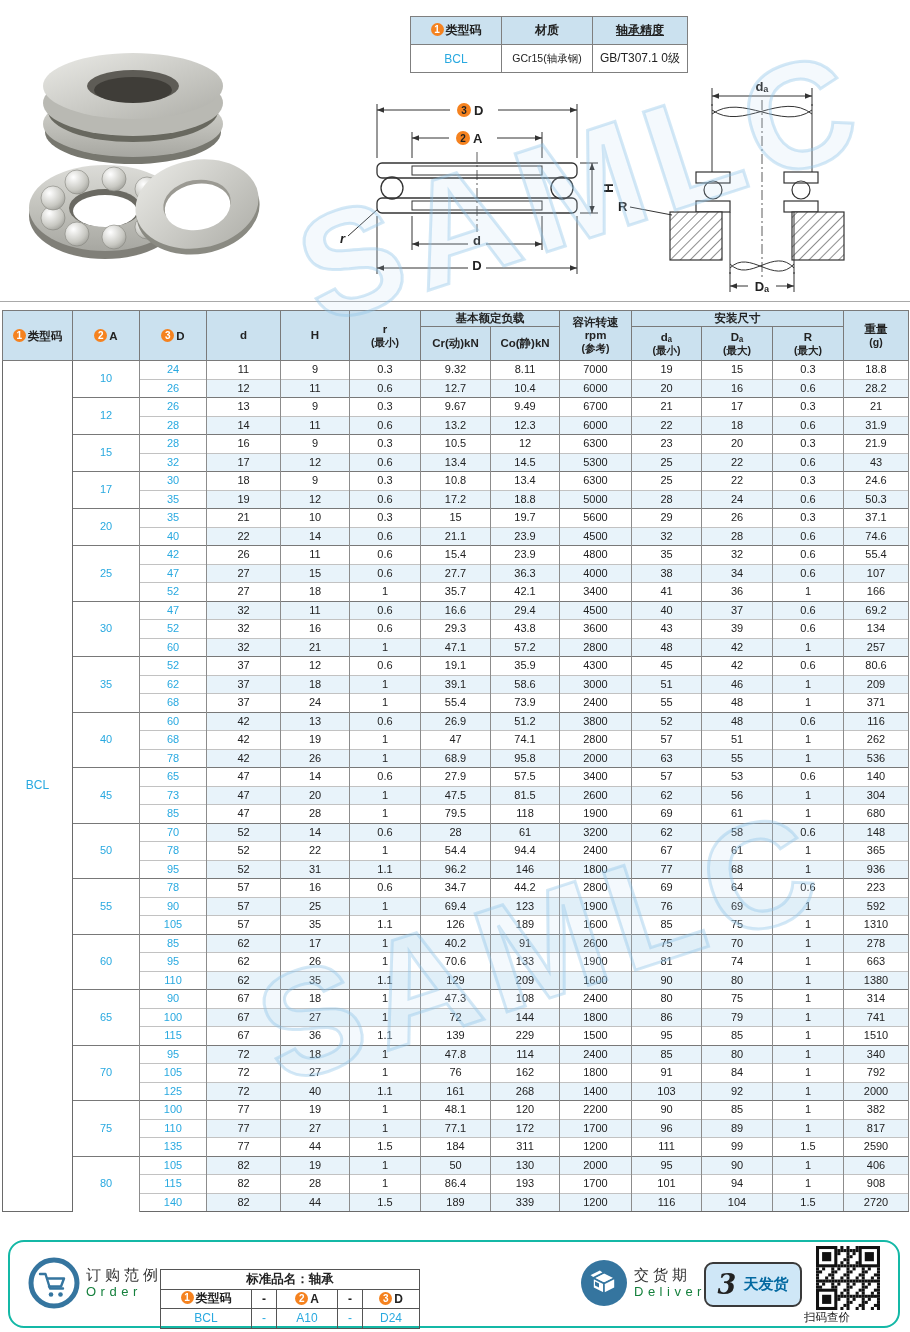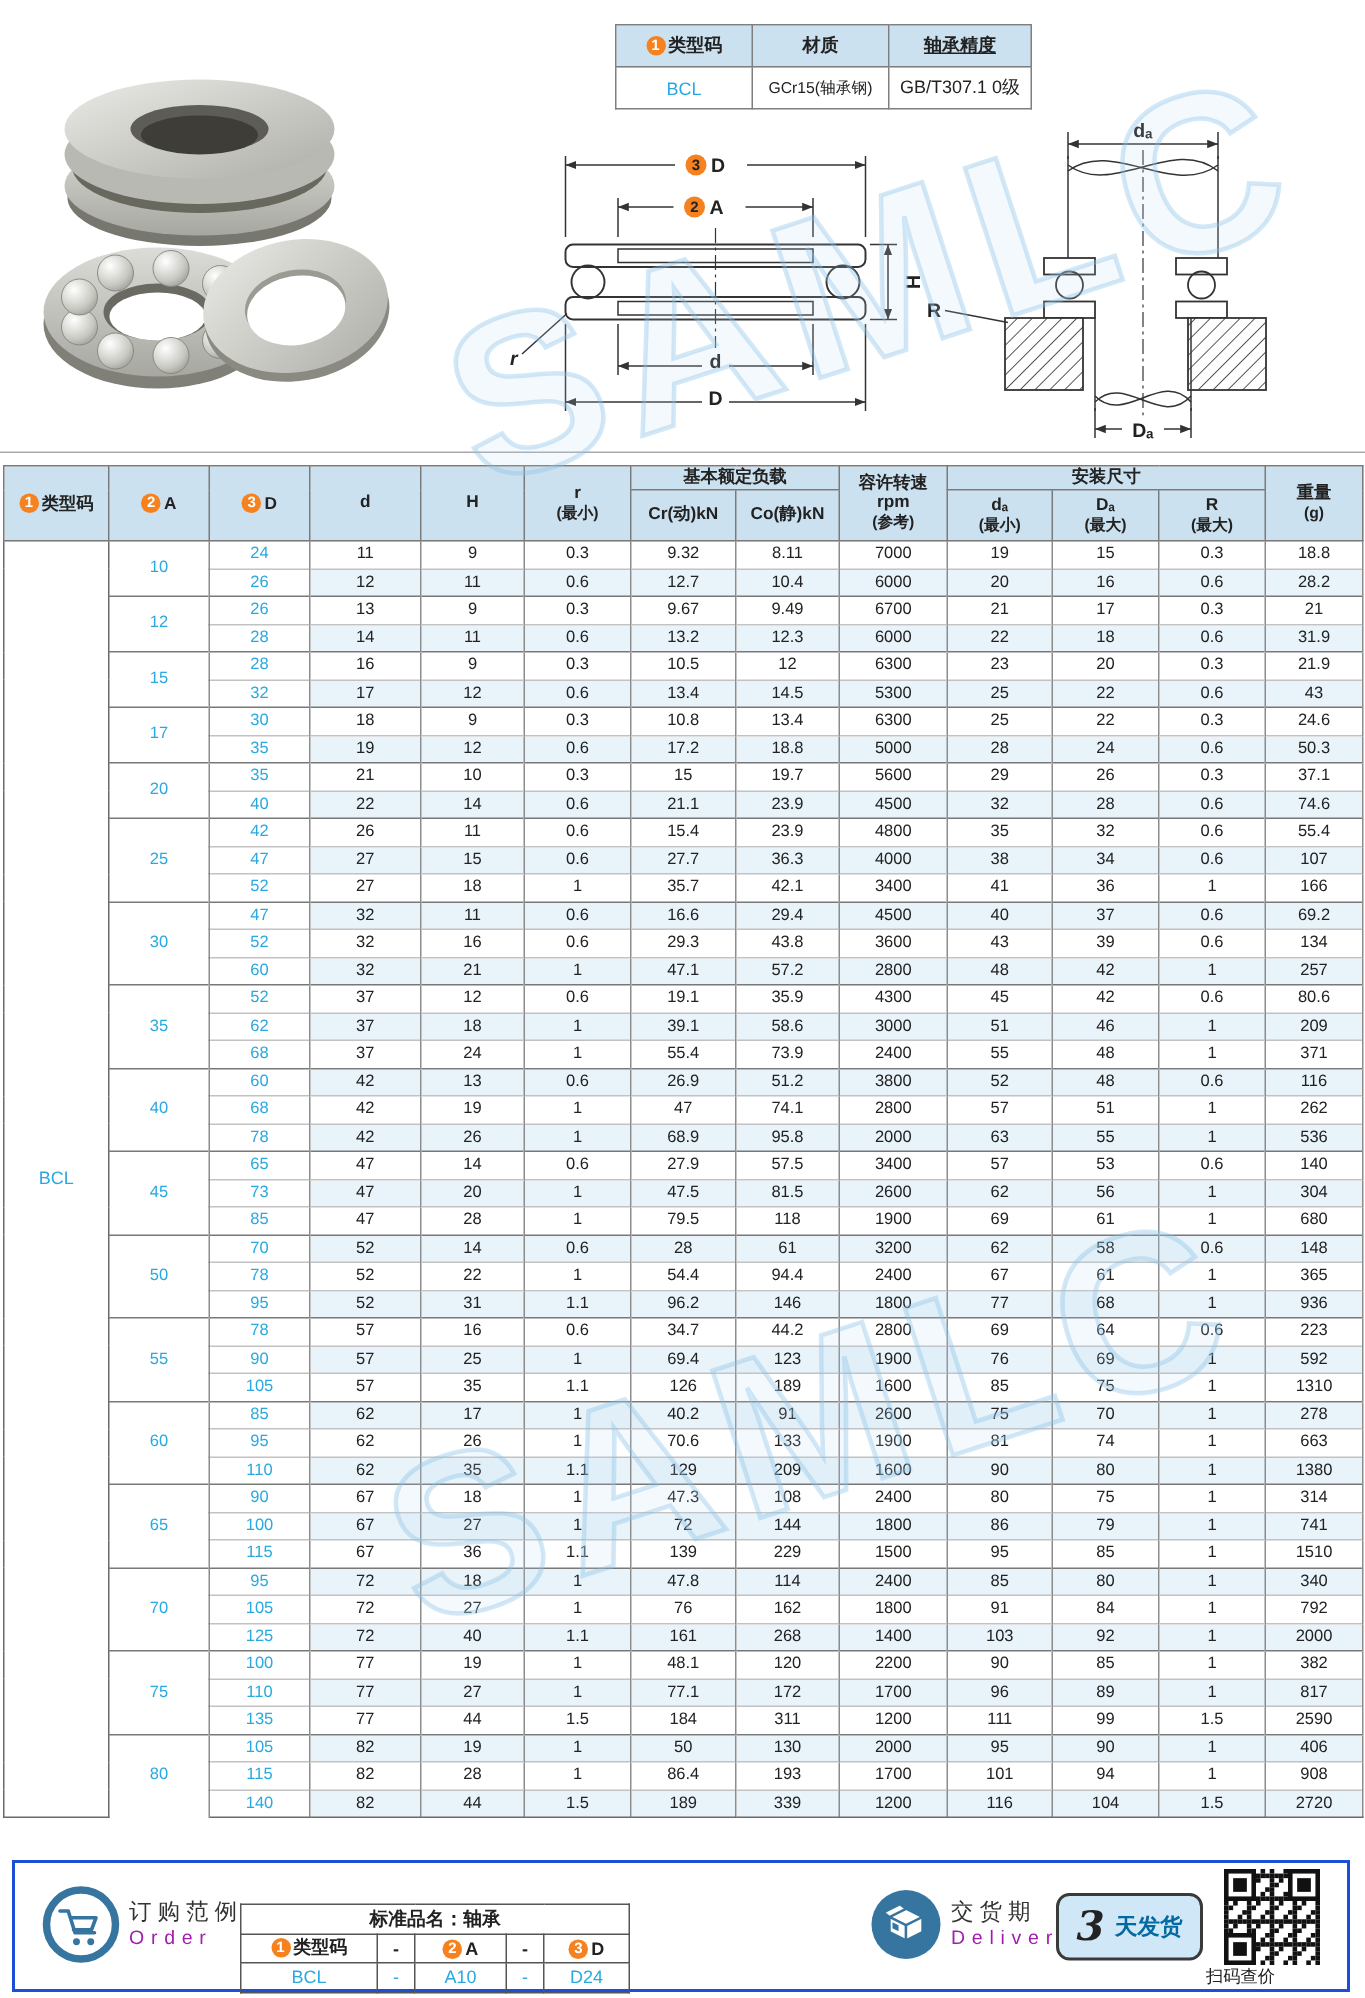--- a/index.html
+++ b/index.html
@@ -31,25 +31,25 @@
   .main-table tr:last-child td{border-bottom:1px solid #6a6a6a;}
   .main-table td.banded{background:#e8f3fa;}
   .main-table td.typecode-cell{border:1px solid #6a6a6a;background:#fff;font-size:12px;}
   .main-table td.a-cell{background:#fff;}
   
   .wm{position:absolute;z-index:5;pointer-events:none;white-space:nowrap;
       font-weight:bold;font-size:150px;letter-spacing:10px;transform:rotate(-18deg);
       color:rgba(185,218,240,0.16);-webkit-text-stroke:3px rgba(140,195,232,0.38);}
   
   .footer{position:absolute;left:8px;top:1240px;width:888px;height:84px;
-          border:2px solid #1d4ed8;border-radius:0;background:#fff;text-decoration:underline;}
+          border:2px solid #14b8a6;border-radius:16px;background:#fff;text-decoration:underline;}
   .footer .icn{position:absolute;}
   .sec-title{position:absolute;line-height:17px;}
   .sec-title .cn{font-size:15px;letter-spacing:4px;color:#333;}
-  .sec-title .en{font-size:13px;letter-spacing:4.5px;color:#a21caf;}
+  .sec-title .en{font-size:13px;letter-spacing:4.5px;color:#15803d;}
   .order-table{position:absolute;left:150px;top:27px;border-collapse:collapse;text-align:center;}
   .order-table td{border:1px solid #555;height:18.5px;font-size:12px;padding:0 2px;}
   .order-table .title-row td{font-weight:bold;font-size:12.5px;}
   .order-table .head-row td{font-weight:bold;}
   .deliv-badge{position:absolute;left:694px;top:20px;width:94px;height:41px;
                background:#cfe7f7;border:2px solid #3a3a3a;border-radius:9px;
                display:flex;align-items:center;justify-content:center;gap:7px;}
   .deliv-badge .num{font-family:"DejaVu Serif","Liberation Serif",serif;font-style:italic;
                     font-size:27px;font-weight:bold;color:#222;}
   .deliv-badge .unit{font-size:15px;font-weight:bold;color:#0369a1;}

